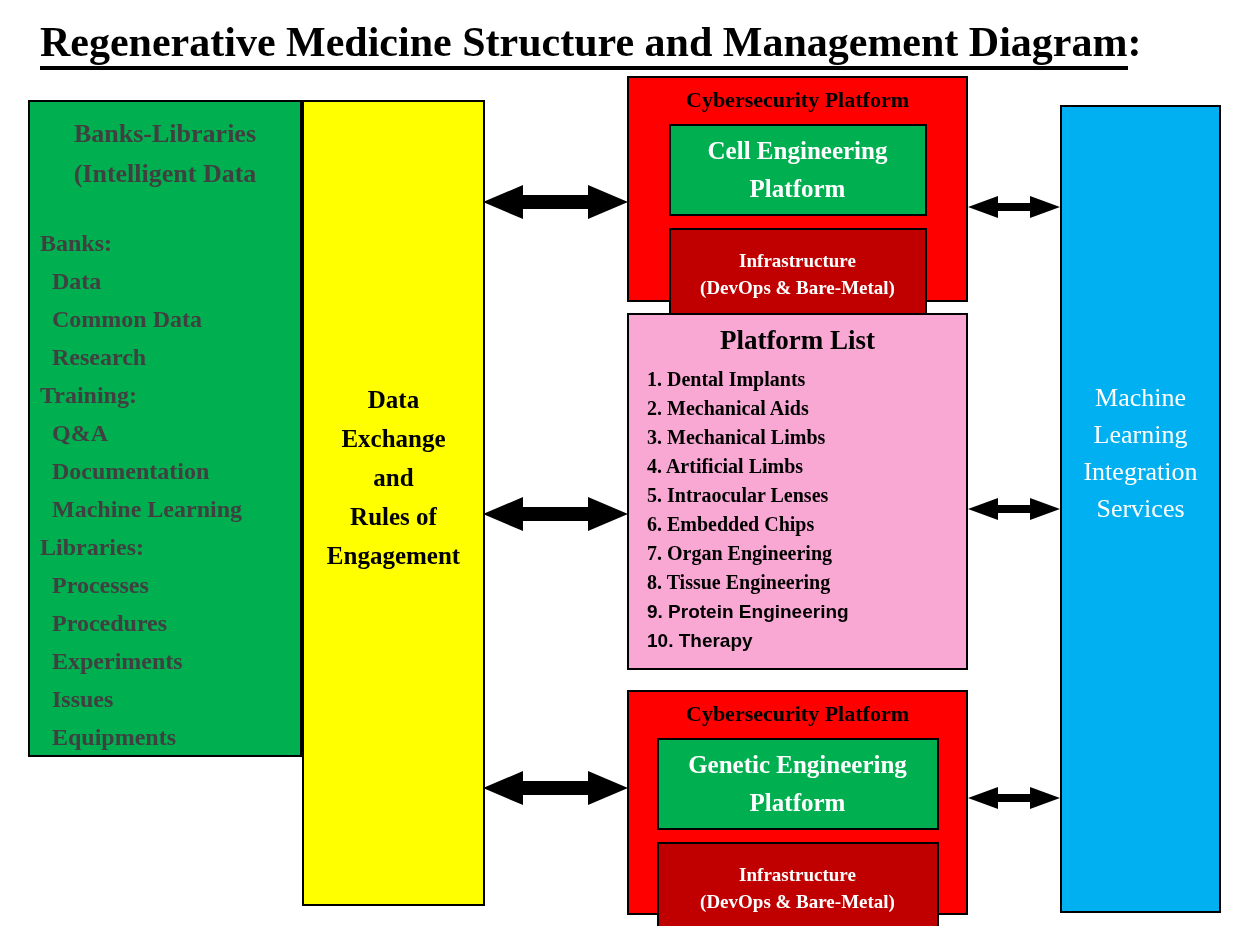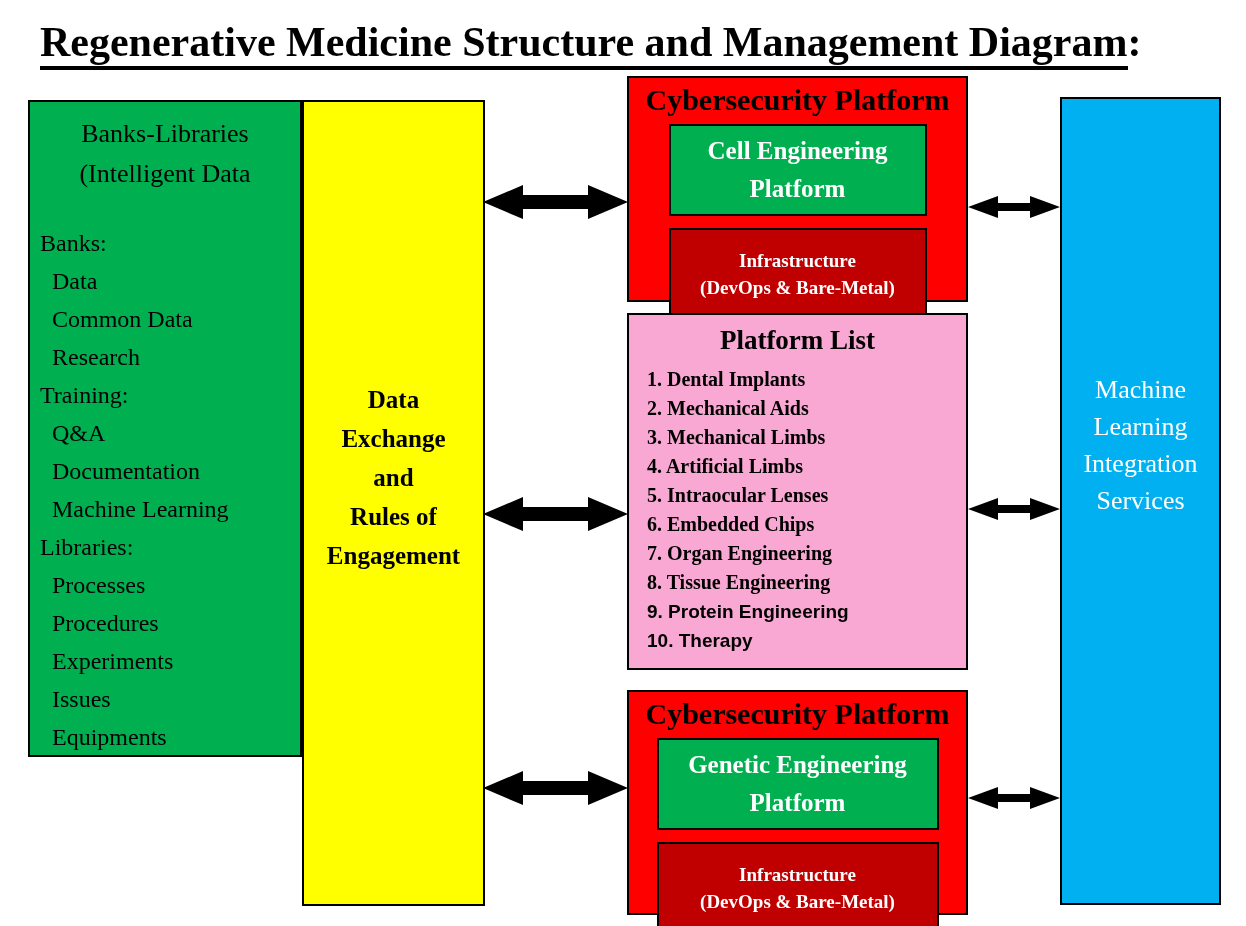--- a/index.html
+++ b/index.html
@@ -4,44 +4,44 @@
 <style>
   html,body{margin:0;padding:0;background:#fff;}
   #canvas{position:relative;width:1246px;height:926px;background:#ffffff;overflow:hidden;
           font-family:"Liberation Serif","DejaVu Serif",serif;}
   
   .title{position:absolute;left:40px;top:18px;font-size:42px;font-weight:bold;color:#000;white-space:nowrap;}
   .title .u{border-bottom:4px solid #000;padding-bottom:1px;}
   
   .box{position:absolute;box-sizing:border-box;border:2px solid #000;}
   
-  .green-col{left:28px;top:100px;width:274px;height:657px;background:#00B050;color:#000000;font-weight:normal;}
+  .green-col{left:28px;top:100px;width:274px;height:657px;background:#00B050;color:#404040;font-weight:bold;}
   .green-col .hdr{margin-top:12px;text-align:center;font-size:26px;line-height:40px;}
   .green-col .list{margin-top:30px;font-size:24px;line-height:38px;}
   .green-col .cat{padding-left:10px;}
   .green-col .item{padding-left:22px;}
   
   .yellow-col{left:302px;top:100px;width:183px;height:806px;background:#FFFF00;color:#000;font-weight:bold;}
   .yellow-col .lines{margin-top:278px;text-align:center;font-size:25px;line-height:39px;}
   
   .red-box{width:341px;left:627px;background:#FF0000;color:#000;text-align:center;}
   .red-top{top:76px;height:226px;}
   .red-bottom{top:690px;height:225px;}
-  .red-box .rhdr{margin-top:6px;font-size:30px;font-weight:bold;line-height:32px;}
+  .red-box .rhdr{margin-top:6px;font-size:22px;font-weight:bold;line-height:32px;}
   .inner{box-sizing:border-box;border:2px solid #000;margin:0 auto;color:#fff;font-weight:bold;}
   .inner-green{background:#00B050;font-size:25px;line-height:38px;padding:6px 0;margin-top:8px;}
   .inner-darkred{background:#C00000;font-size:19px;line-height:27px;padding:17px 0;margin-top:12px;}
   .w258{width:258px;} .w282{width:282px;}
   
   .tan-box{left:627px;top:313px;width:341px;height:357px;background:#f9a8d4;color:#000;}
   .tan-box .thdr{margin-top:8px;text-align:center;font-size:27px;font-weight:bold;line-height:34px;}
   .tan-box .plist{margin-top:8px;padding-left:18px;font-size:20px;font-weight:bold;line-height:29px;}
   .plist .sans{font-family:"Liberation Sans","DejaVu Sans",sans-serif;font-size:19px;}
   
-  .blue-col{left:1060px;top:97px;width:161px;height:808px;background:#00B0F0;color:#fff;}
+  .blue-col{left:1060px;top:105px;width:161px;height:808px;background:#00B0F0;color:#fff;}
   .blue-col .lines{margin-top:272px;text-align:center;font-size:26px;line-height:37px;font-weight:normal;}
   
   .arrow{position:absolute;}
   .a-l1{left:483px;top:184px;} .a-l2{left:483px;top:496px;} .a-l3{left:483px;top:770px;}
   .a-r1{left:968px;top:196px;} .a-r2{left:968px;top:498px;} .a-r3{left:968px;top:787px;}
 </style>
 </head>
 <body>
 
 <div id="canvas">

